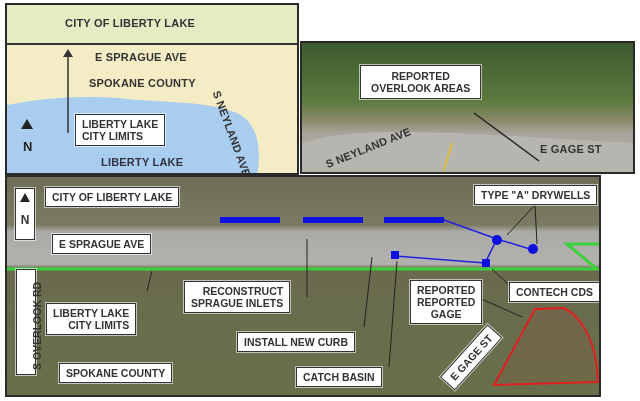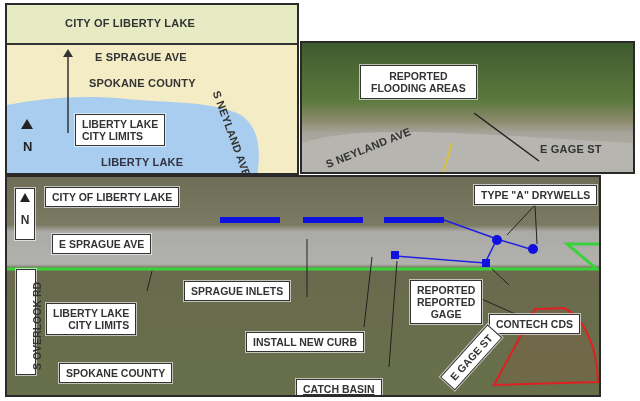--- a/index.html
+++ b/index.html
@@ -33,21 +33,21 @@
 </div>
 
 <div class="panel" style="left:300px;top:41px;width:335px;height:133px;background:linear-gradient(#3e5a2e 0%,#5c7a3e 45%,#8a8a6a 60%,#a7a49c 70%,#b9b6ae 100%);">
   <svg width="335" height="133">
     <path d="M0,100 C60,80 180,92 330,100 L335,133 L0,133 Z" fill="#b7b5b0"></path>
     <line x1="140" y1="133" x2="150" y2="100" stroke="#d8c040" stroke-width="2"></line>
     <line x1="172" y1="70" x2="237" y2="118" stroke="#222" stroke-width="1.5"></line>
   </svg>
   <div class="box" style="left:58px;top:22px;text-align:center;padding:4px 10px;">
     <div>REPORTED</div>
-    <div>FLOODING AREAS</div>
+    <div>OVERLOOK AREAS</div>
   </div>
   <div class="lbl" style="left:22px;top:116px;transform:rotate(-22deg);transform-origin:left top;">S NEYLAND AVE</div>
   <div class="lbl" style="left:238px;top:100px;">E GAGE ST</div>
 </div>
 
 <div class="panel" style="left:5px;top:175px;width:596px;height:222px;background:linear-gradient(#6e6e56 0%,#7b7a62 22%,#aaaaa6 25%,#b2b1ad 40%,#6a6a4e 42%,#67704a 100%);">
   <svg width="596" height="222">
 
     <rect x="213" y="40" width="60" height="6" fill="#1010e0"></rect>
     <rect x="296" y="40" width="60" height="6" fill="#1010e0"></rect>
@@ -83,24 +83,25 @@
   <div class="box" style="left:9px;top:92px;width:20px;height:106px;padding:0;">
     <div style="position:absolute;left:14px;top:100px;transform:rotate(-90deg);transform-origin:left top;">S OVERLOOK RD</div>
   </div>
   <div class="box" style="left:39px;top:126px;text-align:right;">
     <div>LIBERTY LAKE</div>
     <div>CITY LIMITS</div>
   </div>
   <div class="box" style="left:52px;top:186px;">SPOKANE COUNTY</div>
   <div class="box" style="left:467px;top:8px;">TYPE "A" DRYWELLS</div>
   <div class="box" style="left:177px;top:104px;text-align:right;">
+    <div>RECONSTRUCT</div>
     <div>SPRAGUE INLETS</div>
   </div>
-  <div class="box" style="left:239px;top:155px;text-align:right;">INSTALL NEW CURB</div>
-  <div class="box" style="left:289px;top:202px;text-decoration:underline;">CATCH BASIN</div>
+  <div class="box" style="left:230px;top:155px;text-align:right;">INSTALL NEW CURB</div>
+  <div class="box" style="left:289px;top:190px;">CATCH BASIN</div>
   <div class="box" style="left:403px;top:103px;text-align:center;">
     <div>REPORTED</div>
     <div>REPORTED</div>
     <div>GAGE</div>
   </div>
-  <div class="box" style="left:482px;top:105px;margin-top:32px;">CONTECH CDS</div>
+  <div class="box" style="left:502px;top:105px;">CONTECH CDS</div>
   <div class="box" style="left:433px;top:200px;transform:rotate(-48deg);transform-origin:left top;">E GAGE ST</div>
 </div>
 
 </body></html>

